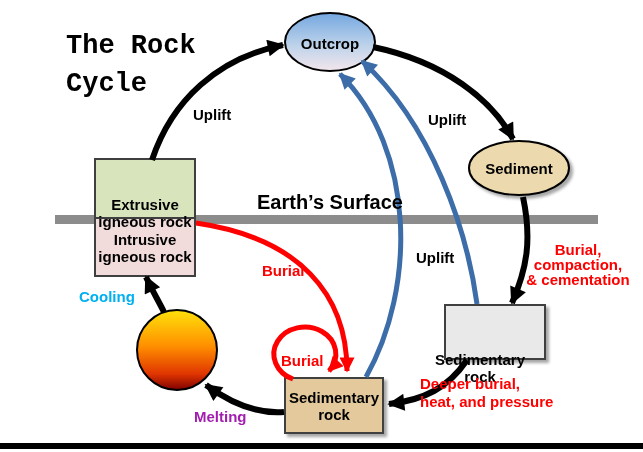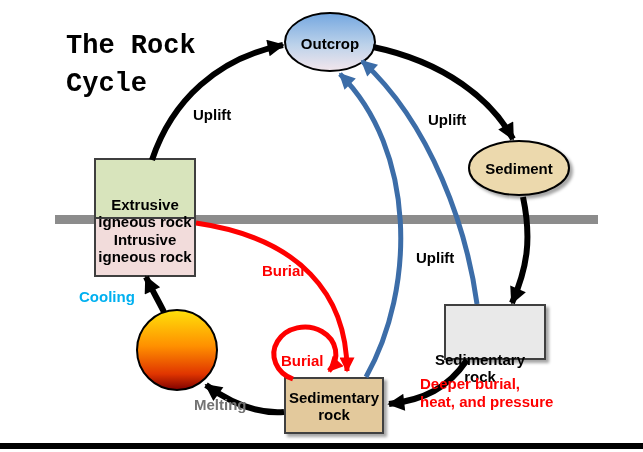--- a/index.html
+++ b/index.html
@@ -12,21 +12,21 @@
     position:absolute;font-weight:bold;white-space:pre-line;
     font-size:15px;line-height:1.22;color:#000;
   }
   .title{font-size:27px;line-height:1.4;color:#000;}
   .surface{font-size:20px;color:#000;text-align:center;}
   .blue{color:#000000;}
   .purple{color:#7030a0;text-align:right;}
   .red{color:#fe0000;}
   .red.center{text-align:center;line-height:1.0;}
   .red.right{text-align:left;line-height:1.2;}
-  .orange{color:#737373;}
+  .orange{color:#a21caf;margin-top:12px;}
   .cyan{color:#00b0f0;}
   .node-label{
     position:absolute;transform:translate(-50%,-50%);
     text-align:center;font-weight:bold;font-size:15px;line-height:1.15;
     white-space:pre-line;color:#000;width:110px;
   }
 </style>
 </head>
 <body>
 
@@ -92,23 +92,27 @@
   <div class="node-label" style="left:330px;top:44px;">Outcrop</div>
   <div class="node-label" style="left:145px;top:189px;margin-top:24px;">Extrusive
 igneous rock</div>
   <div class="node-label" style="left:145px;top:248px;">Intrusive
 igneous rock</div>
   <div class="node-label" style="left:480px;top:332px;margin-top:36px;">Sedimentary
 rock</div>
   <div class="node-label" style="left:334px;top:406px;">Sedimentary
 rock</div>
 
+  <div class="label surface" style="left:230px;top:190px;width:200px;">Earth’s Surface</div>
   <div class="label blue" style="left:193px;top:106px;">Uplift</div>
   <div class="label blue" style="left:428px;top:111px;">Uplift</div>
   <div class="label blue" style="left:416px;top:249px;">Uplift</div>
+  <div class="label red center" style="left:522px;top:242px;width:112px;">Burial,
+compaction,
+&amp; cementation</div>
   <div class="label red right" style="left:420px;top:375px;width:136px;">Deeper burial,
 heat, and pressure</div>
   <div class="label red" style="left:262px;top:262px;">Burial</div>
   <div class="label red" style="left:281px;top:352px;">Burial</div>
   <div class="label orange" style="left:194px;top:396px;">Melting</div>
   <div class="label cyan" style="left:79px;top:288px;">Cooling</div>
 
 </div>
 
 </body></html>

